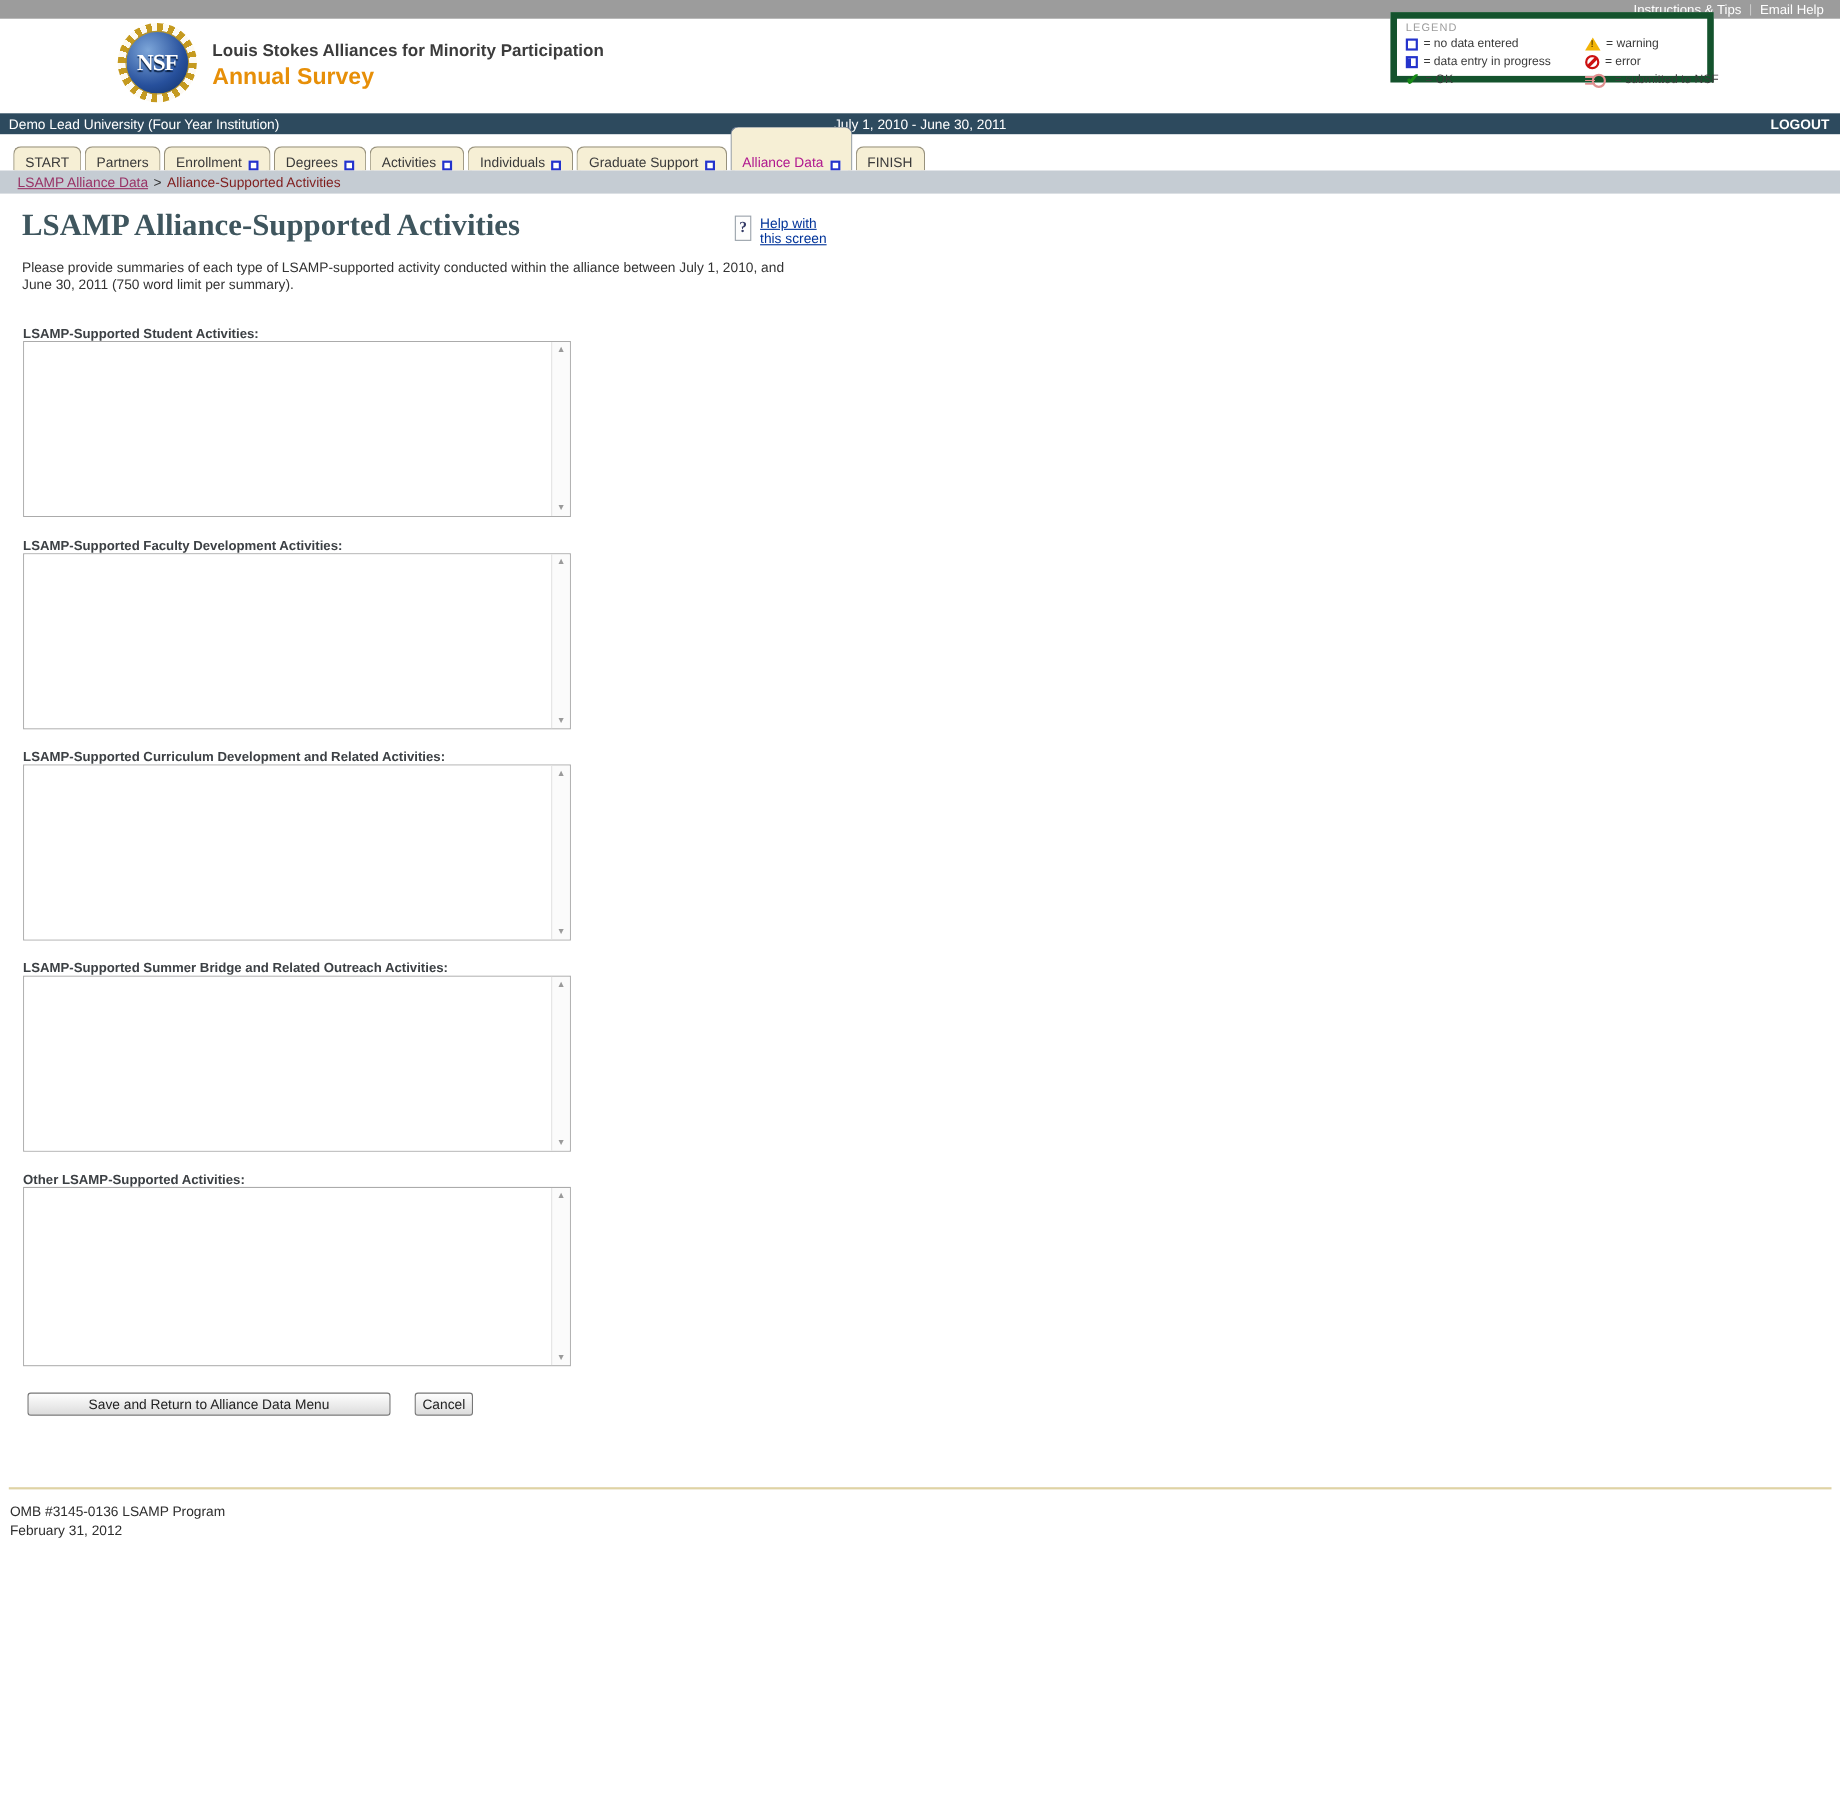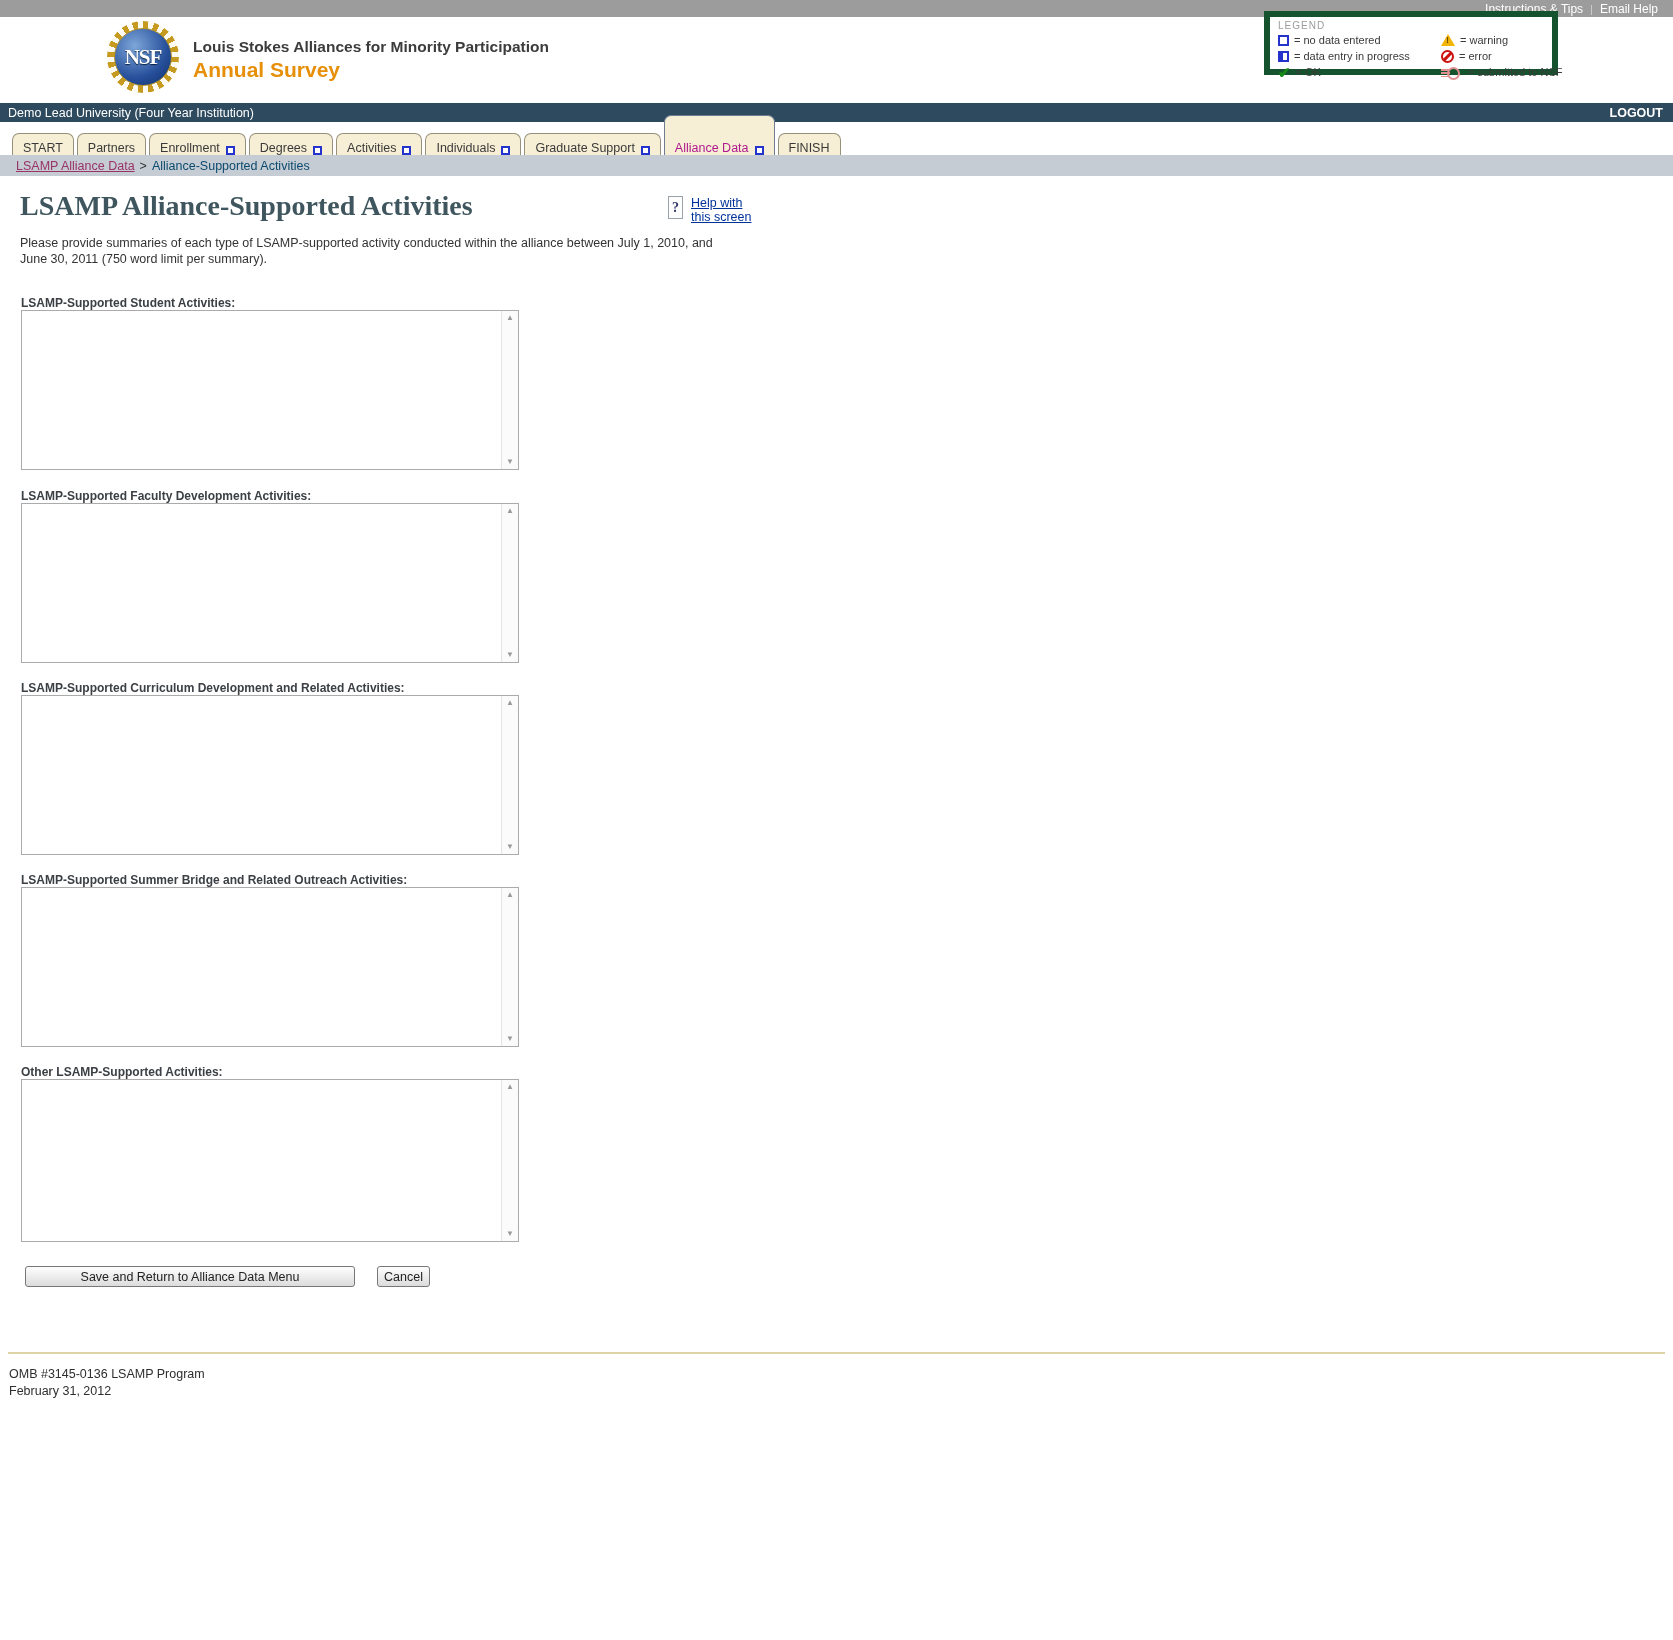--- a/index.html
+++ b/index.html
@@ -62,21 +62,21 @@
   .tab { height:22px; background:#f6efd5; border:1px solid #97917c; border-bottom:none;
          border-radius:7px 7px 0 0; padding:0 10px; font-size:12.5px; color:#3a3a3a;
          display:flex; align-items:flex-end; gap:6px; cursor:pointer; white-space:nowrap; }
   .tab.active { height:40px; color:#b0188f; border-color:#6f7d93; }
   .tab-cb { display:inline-block; width:9px; height:9px; border:2px solid #2433cc; background:#fff; flex:none; }
 
   
   .breadcrumb { position:absolute; left:0; top:155px; width:1673px; height:21px; background:#c5ccd3;
                 display:flex; align-items:center; font-size:12.5px; padding-left:16px; gap:5px; }
   .breadcrumb a { color:#993366; text-decoration:underline; }
-  .breadcrumb .cur { color:#0c4a6e; }
+  .breadcrumb .cur { color:#7f1d1d; }
 
   
   .page-title { position:absolute; left:20px; top:190px; font-family:"Liberation Serif", serif;
                 font-size:28px; color:#3f565e; }
   .help { position:absolute; left:668px; top:196px; display:flex; gap:8px; }
   .help-icon { width:15px; height:23px; border:1px solid #9aa2aa; background:#fdfdfd; color:#333a66;
                font-family:"Liberation Serif", serif; font-weight:bold; font-size:14px;
                display:flex; align-items:center; justify-content:center; }
   .help-link { font-size:12.5px; color:#003399; text-decoration:underline; width:64px; line-height:1.15; }
   .instructions { position:absolute; left:20px; top:236px; width:700px; font-size:12.5px;
@@ -150,20 +150,21 @@
       </div>
       <div class="legend-item">
         <span class="ic-sub"></span>
         <span>= submitted to NSF</span>
       </div>
     </div>
   </div>
 
   <div class="infobar">
     <span class="inst">Demo Lead University (Four Year Institution)</span>
+    <span class="period">July 1, 2010 - June 30, 2011</span>
     <a href="#" class="logout">LOGOUT</a>
   </div>
 
   <div class="tabs">
     <div class="tab">
       <span>START</span>
     </div>
     <div class="tab">
       <span>Partners</span>
     </div>

